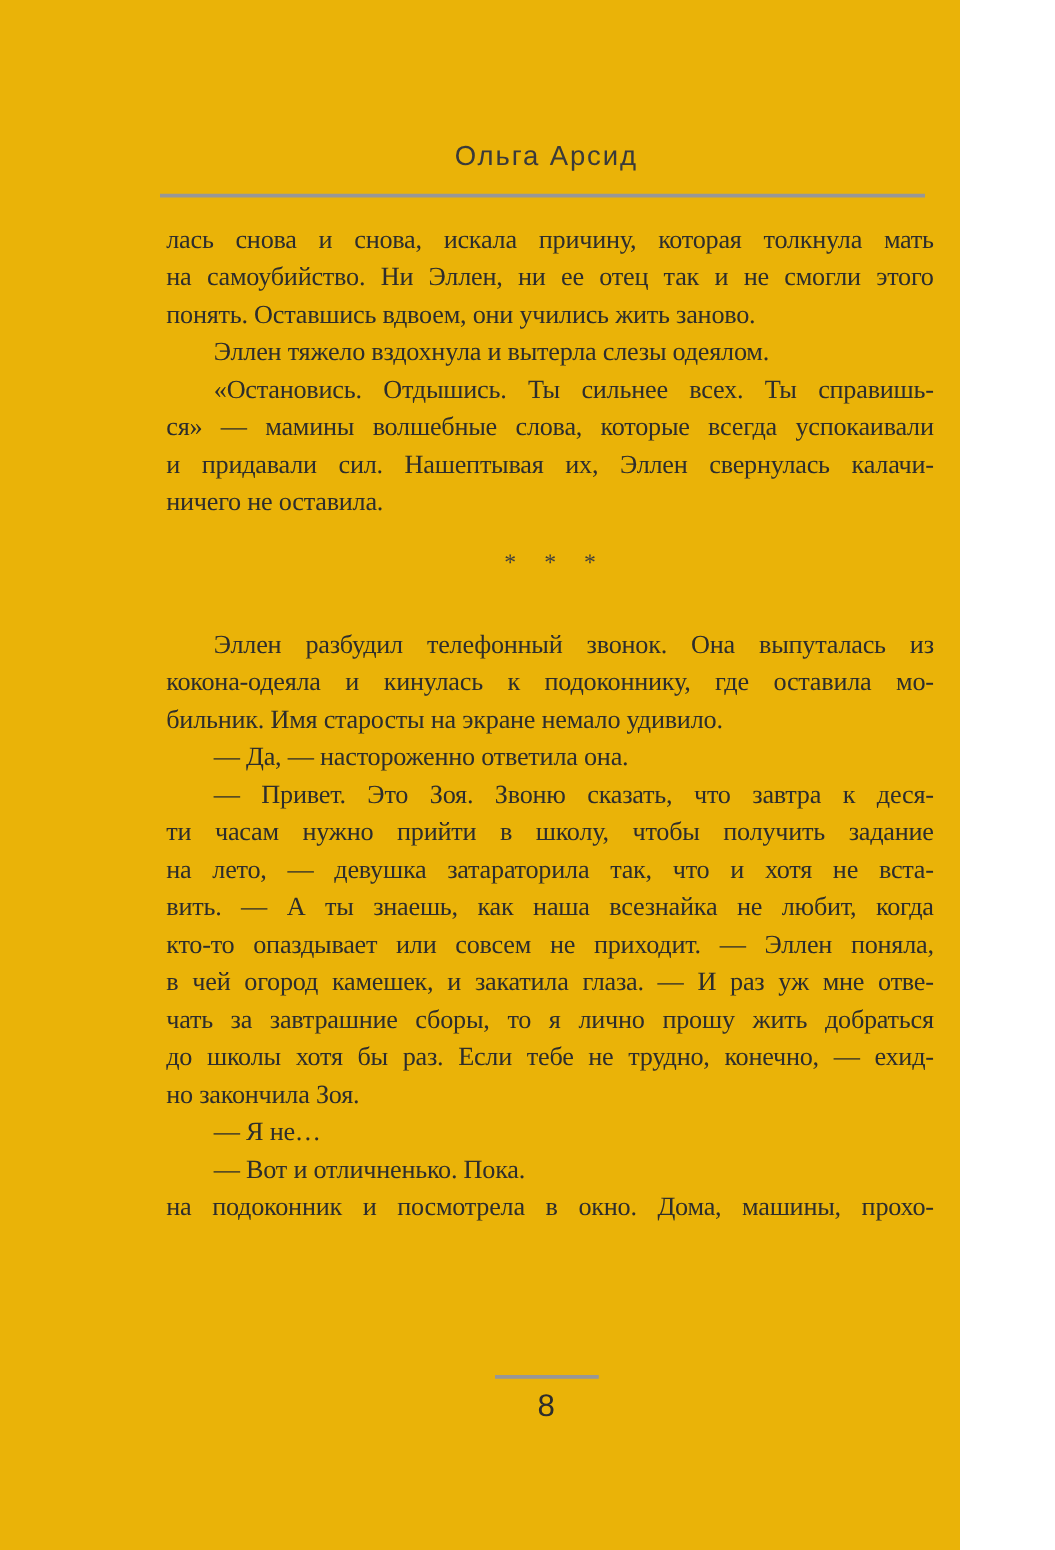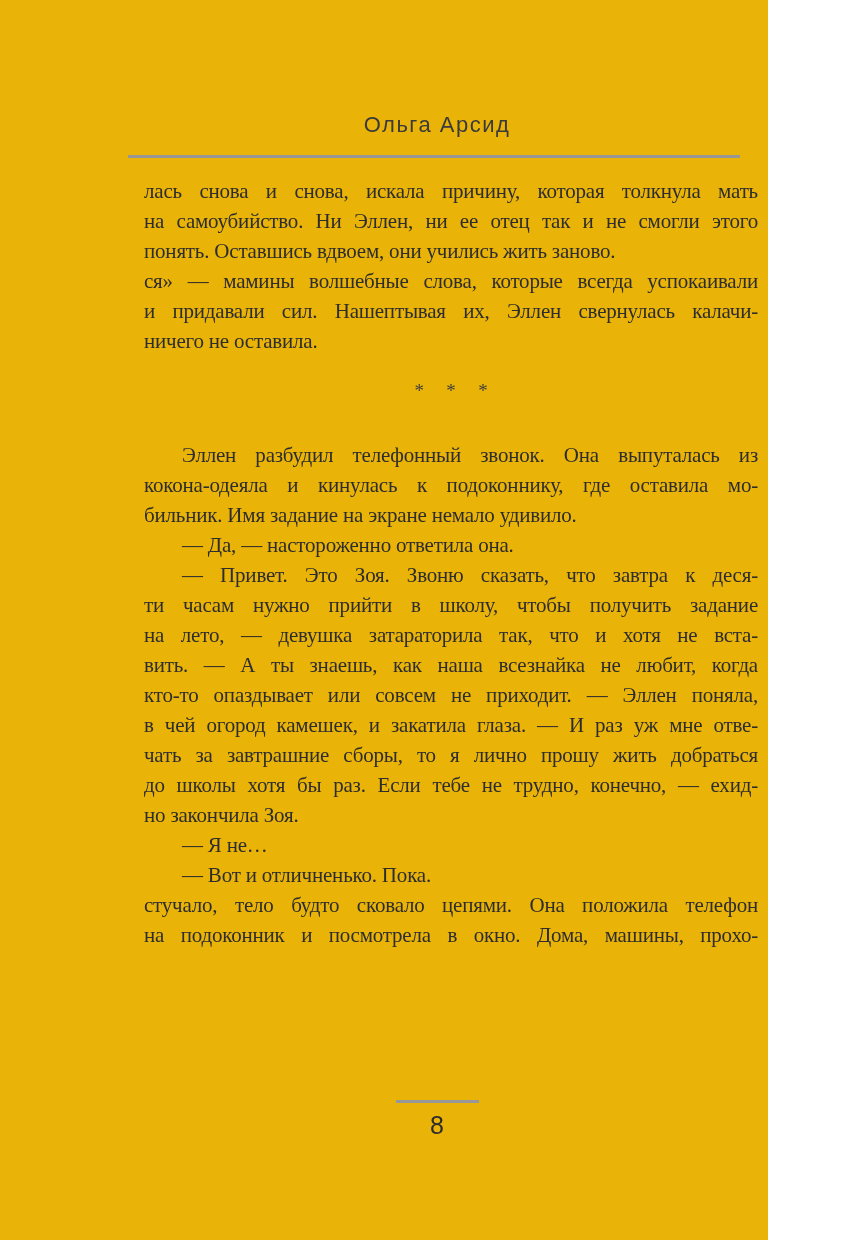--- a/index.html
+++ b/index.html
@@ -30,21 +30,21 @@
     position: absolute;
     top: 155px;
     left: 128px;
     width: 612px;
     height: 3px;
     background: #979797;
   }
   .body-text {
     position: absolute;
     top: 176px;
-    left: 144px;
+    left: 133px;
     width: 614px;
     font-family: "Liberation Serif", serif;
     font-size: 21px;
     line-height: 30px;
     letter-spacing: -0.2px;
     color: #2d2d2d;
   }
   .line {
     white-space: normal;
   }
@@ -88,37 +88,38 @@
 </head>
 <body>
 
 <div class="page">
   <div class="author">Ольга Арсид</div>
   <div class="header-rule"></div>
   <div class="body-text">
       <div class="line just">лась снова и снова, искала причину, которая толкнула мать</div>
       <div class="line just">на самоубийство. Ни Эллен, ни ее отец так и не смогли этого</div>
       <div class="line">понять. Оставшись вдвоем, они учились жить заново.</div>
+      <div class="line indent">Эллен тяжело вздохнула и вытерла слезы одеялом.</div>
+      <div class="line just indent">«Остановись. Отдышись. Ты сильнее всех. Ты справишь-</div>
       <div class="line just">ся» — мамины волшебные слова, которые всегда успокаивали</div>
       <div class="line just">и придавали сил. Нашептывая их, Эллен свернулась калачи-</div>
       <div class="line">ничего не оставила.</div>
       <div class="separator">* * *</div>
       <div class="line just indent">Эллен разбудил телефонный звонок. Она выпуталась из</div>
       <div class="line just">кокона-одеяла и кинулась к подоконнику, где оставила мо-</div>
-      <div class="line">бильник. Имя задание на экране немало удивило.</div>
+      <div class="line">бильник. Имя старосты на экране немало удивило.</div>
       <div class="line indent">— Да, — настороженно ответила она.</div>
       <div class="line just indent">— Привет. Это Зоя. Звоню сказать, что завтра к деся-</div>
       <div class="line just">ти часам нужно прийти в школу, чтобы получить задание</div>
       <div class="line just">на лето, — девушка затараторила так, что и хотя не вста-</div>
       <div class="line just">вить. — А ты знаешь, как наша всезнайка не любит, когда</div>
       <div class="line just">кто-то опаздывает или совсем не приходит. — Эллен поняла,</div>
       <div class="line just">в чей огород камешек, и закатила глаза. — И раз уж мне отве-</div>
       <div class="line just">чать за завтрашние сборы, то я лично прошу жить добраться</div>
       <div class="line just">до школы хотя бы раз. Если тебе не трудно, конечно, — ехид-</div>
       <div class="line">но закончила Зоя.</div>
       <div class="line indent">— Я не…</div>
       <div class="line indent">— Вот и отличненько. Пока.</div>
-      <div class="line just">стучало, тело будто сковало цепями. Она положила телефон</div>
       <div class="line just">на подоконник и посмотрела в окно. Дома, машины, прохо-</div>
     </div>
   <div class="footer-rule"></div>
   <div class="page-num">8</div>
 </div>
 
 </body></html>

